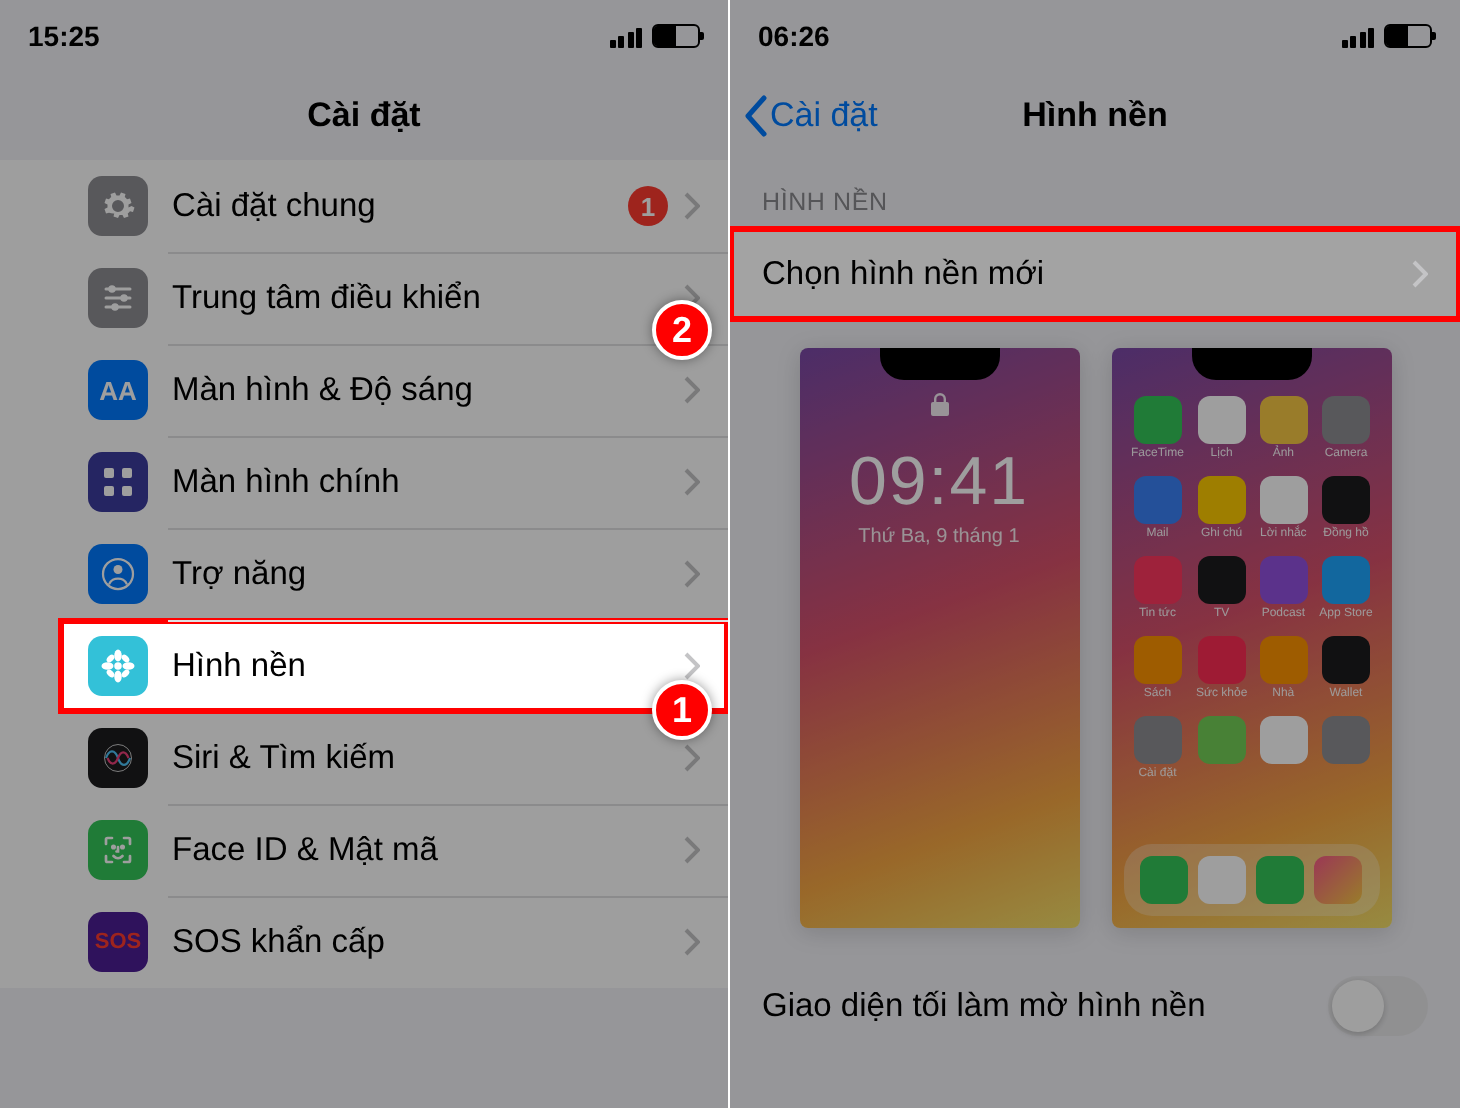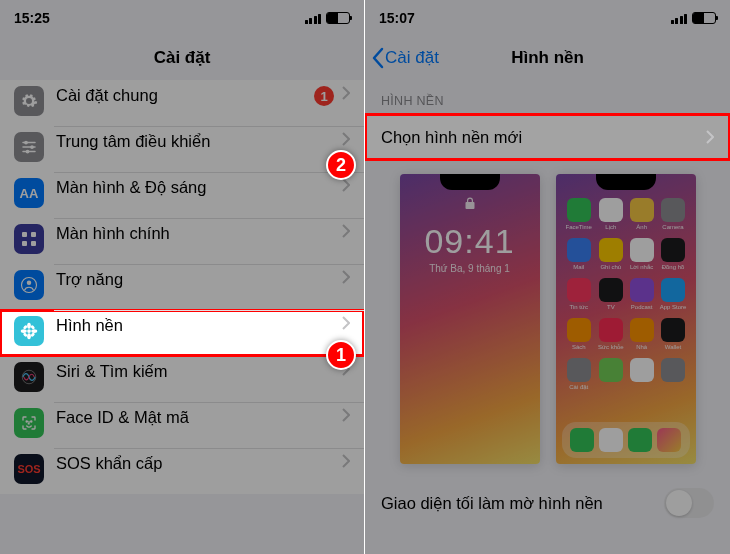--- a/index.html
+++ b/index.html
@@ -15,21 +15,21 @@
 .signal span:nth-child(1){height:4px}.signal span:nth-child(2){height:6px}.signal span:nth-child(3){height:8px}.signal span:nth-child(4){height:10px}
 .battery { width: 24px; height: 12px; border: 1px solid #000; border-radius: 3px; position: relative; }
 .battery::after { content:''; position:absolute; right:-3px; top:3px; width:2px; height:4px; background:#000; border-radius:0 1px 1px 0; }
 .battery i { display:block; width:50%; height:100%; background:#000; border-radius:1.5px 0 0 1.5px; }
 .navbar { height: 44px; display: flex; align-items: center; justify-content: center; position: relative; padding: 0 12px; }
 .nav-title { font-size: 17px; font-weight: 600; color: #000; }
 .nav-back { position: absolute; left: 6px; display: flex; align-items: center; color: #007aff; font-size: 17px; }
 .nav-back svg { width: 14px; height: 22px; }
 .section-header { font-size: 12.5px; color: #8a8a8e; letter-spacing: 0.3px; padding: 14px 16px 6px; text-transform: uppercase; }
 .list { background: #fff; }
-.row { display: flex; min-height: 46px; padding: 6px 14px; position: relative; }
+.row { display: flex; align-items: center; min-height: 46px; padding: 6px 14px; position: relative; margin-left: 30px; }
 .row + .row::before { content:''; position:absolute; top:0; left:54px; right:0; height:0.5px; background:#e0e0e2; }
 .icon { width: 30px; height: 30px; border-radius: 7px; display: flex; align-items: center; justify-content: center; color: #fff; flex-shrink: 0; margin-right: 12px; }
 .label { flex: 1; font-size: 16.5px; color: #000; }
 .chevron { width: 8px; height: 14px; stroke: #c4c4c6; stroke-width: 2; fill: none; flex-shrink: 0; }
 .badge { min-width: 20px; height: 20px; border-radius: 10px; background: #ff3b30; color:#fff; font-size:13px; font-weight:600; display:flex; align-items:center; justify-content:center; padding:0 5px; margin-right:8px; }
 .highlight { outline: 3px solid #ff0000; outline-offset: -2px; background: #fff; position: relative; z-index: 10; }
 .marker { position: absolute; width: 30px; height: 30px; border-radius: 50%; background: #ff0000; color: #fff; font-weight: 700; font-size: 18px; display:flex; align-items:center; justify-content:center; z-index: 20; border:2px solid #fff; box-shadow: 0 0 6px rgba(0,0,0,0.4); }
 .preview-area { padding: 14px; display: flex; justify-content: center; gap: 16px; }
 .phone-mock { width: 140px; height: 290px; border-radius: 4px; position: relative; overflow: hidden; background: linear-gradient(160deg, #7b4aa8 0%, #d9516b 45%, #f7a843 80%, #f4e06a 100%); box-shadow: 0 2px 12px rgba(0,0,0,0.15); }
 .notch { position:absolute; top:0; left:50%; transform:translateX(-50%); width:60px; height:16px; background:#000; border-radius: 0 0 12px 12px; }
@@ -177,37 +177,37 @@
               <circle cx="15" cy="10" r="0.8" fill="#fff"></circle>
               <path d="M12 10v3h-1M9 16c1 1 2 1.5 3 1.5s2-.5 3-1.5"></path>
             </svg>
           </div>
           <span class="label">Face ID &amp; Mật mã</span>
           <svg class="chevron" viewBox="0 0 8 14">
             <path d="M1 1 L7 7 L1 13"></path>
           </svg>
         </div>
         <div class="row">
-          <div class="icon" style="background: #0f172a;">
+          <div class="icon" style="background: #4c1d95;">
             <span style="color:#ff3b30;font-weight:700;font-size:11px">SOS</span>
           </div>
           <span class="label">SOS khẩn cấp</span>
           <svg class="chevron" viewBox="0 0 8 14">
             <path d="M1 1 L7 7 L1 13"></path>
           </svg>
         </div>
       </div>
     <div class="marker" style="top:150px; right:8px;">2</div>
     <div class="marker" style="top:340px; right:8px;">1</div>
   </div>
 
   <div class="pane">
     <div class="dim"></div>
     <div class="statusbar">
-      <span>15:07</span>
+      <span>06:26</span>
       <div class="status-icons">
         <div class="signal">
             <span></span>
             <span></span>
             <span></span>
             <span></span>
           </div>
         <div class="battery">
             <i></i>
           </div>

